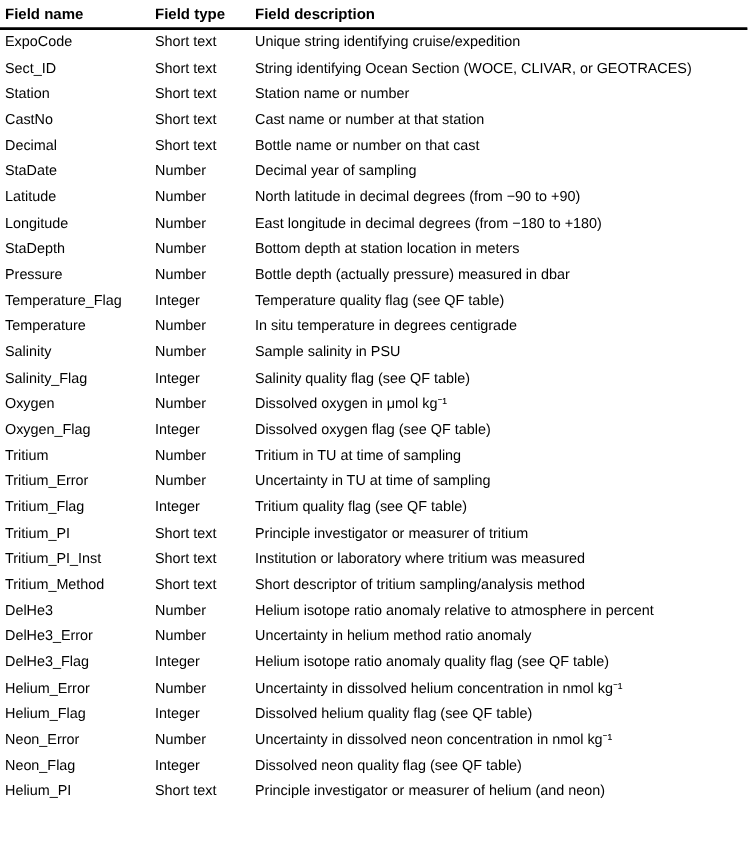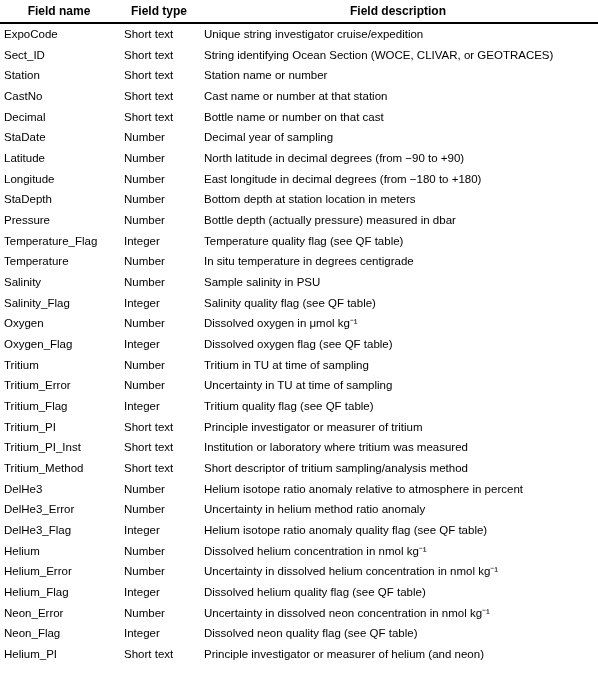--- a/index.html
+++ b/index.html
@@ -11,21 +11,21 @@
       width: 598px;
     }
     table {
       width: 100%;
       border-collapse: collapse;
     }
     thead tr {
       border-bottom: 2px solid #000;
     }
     thead th {
-      text-align: center;
+      text-align: left;
       padding: 4px 6px 4px 4px;
       font-weight: bold;
       font-size: 12px;
     }
     tbody tr {
       border-bottom: none;
     }
     tbody td {
       padding: 2px 6px 2px 4px;
       vertical-align: top;
@@ -44,21 +44,21 @@
     <tr>
       <th class="col-name">Field name</th>
       <th class="col-type">Field type</th>
       <th class="col-desc">Field description</th>
     </tr>
   </thead>
   <tbody id="table-body">
   <tr>
         <td class="col-name">ExpoCode</td>
         <td class="col-type">Short text</td>
-        <td class="col-desc">Unique string investigator cruise/expedition</td>
+        <td class="col-desc">Unique string identifying cruise/expedition</td>
       </tr>
       <tr>
         <td class="col-name">Sect_ID</td>
         <td class="col-type">Short text</td>
         <td class="col-desc">String identifying Ocean Section (WOCE, CLIVAR, or GEOTRACES)</td>
       </tr>
       <tr>
         <td class="col-name">Station</td>
         <td class="col-type">Short text</td>
         <td class="col-desc">Station name or number</td>
@@ -165,25 +165,20 @@
       </tr>
       <tr>
         <td class="col-name">DelHe3_Error</td>
         <td class="col-type">Number</td>
         <td class="col-desc">Uncertainty in helium method ratio anomaly</td>
       </tr>
       <tr>
         <td class="col-name">DelHe3_Flag</td>
         <td class="col-type">Integer</td>
         <td class="col-desc">Helium isotope ratio anomaly quality flag (see QF table)</td>
-      </tr>
-      <tr>
-        <td class="col-name">Helium</td>
-        <td class="col-type">Number</td>
-        <td class="col-desc">Dissolved helium concentration in nmol kg⁻¹</td>
       </tr>
       <tr>
         <td class="col-name">Helium_Error</td>
         <td class="col-type">Number</td>
         <td class="col-desc">Uncertainty in dissolved helium concentration in nmol kg⁻¹</td>
       </tr>
       <tr>
         <td class="col-name">Helium_Flag</td>
         <td class="col-type">Integer</td>
         <td class="col-desc">Dissolved helium quality flag (see QF table)</td>

